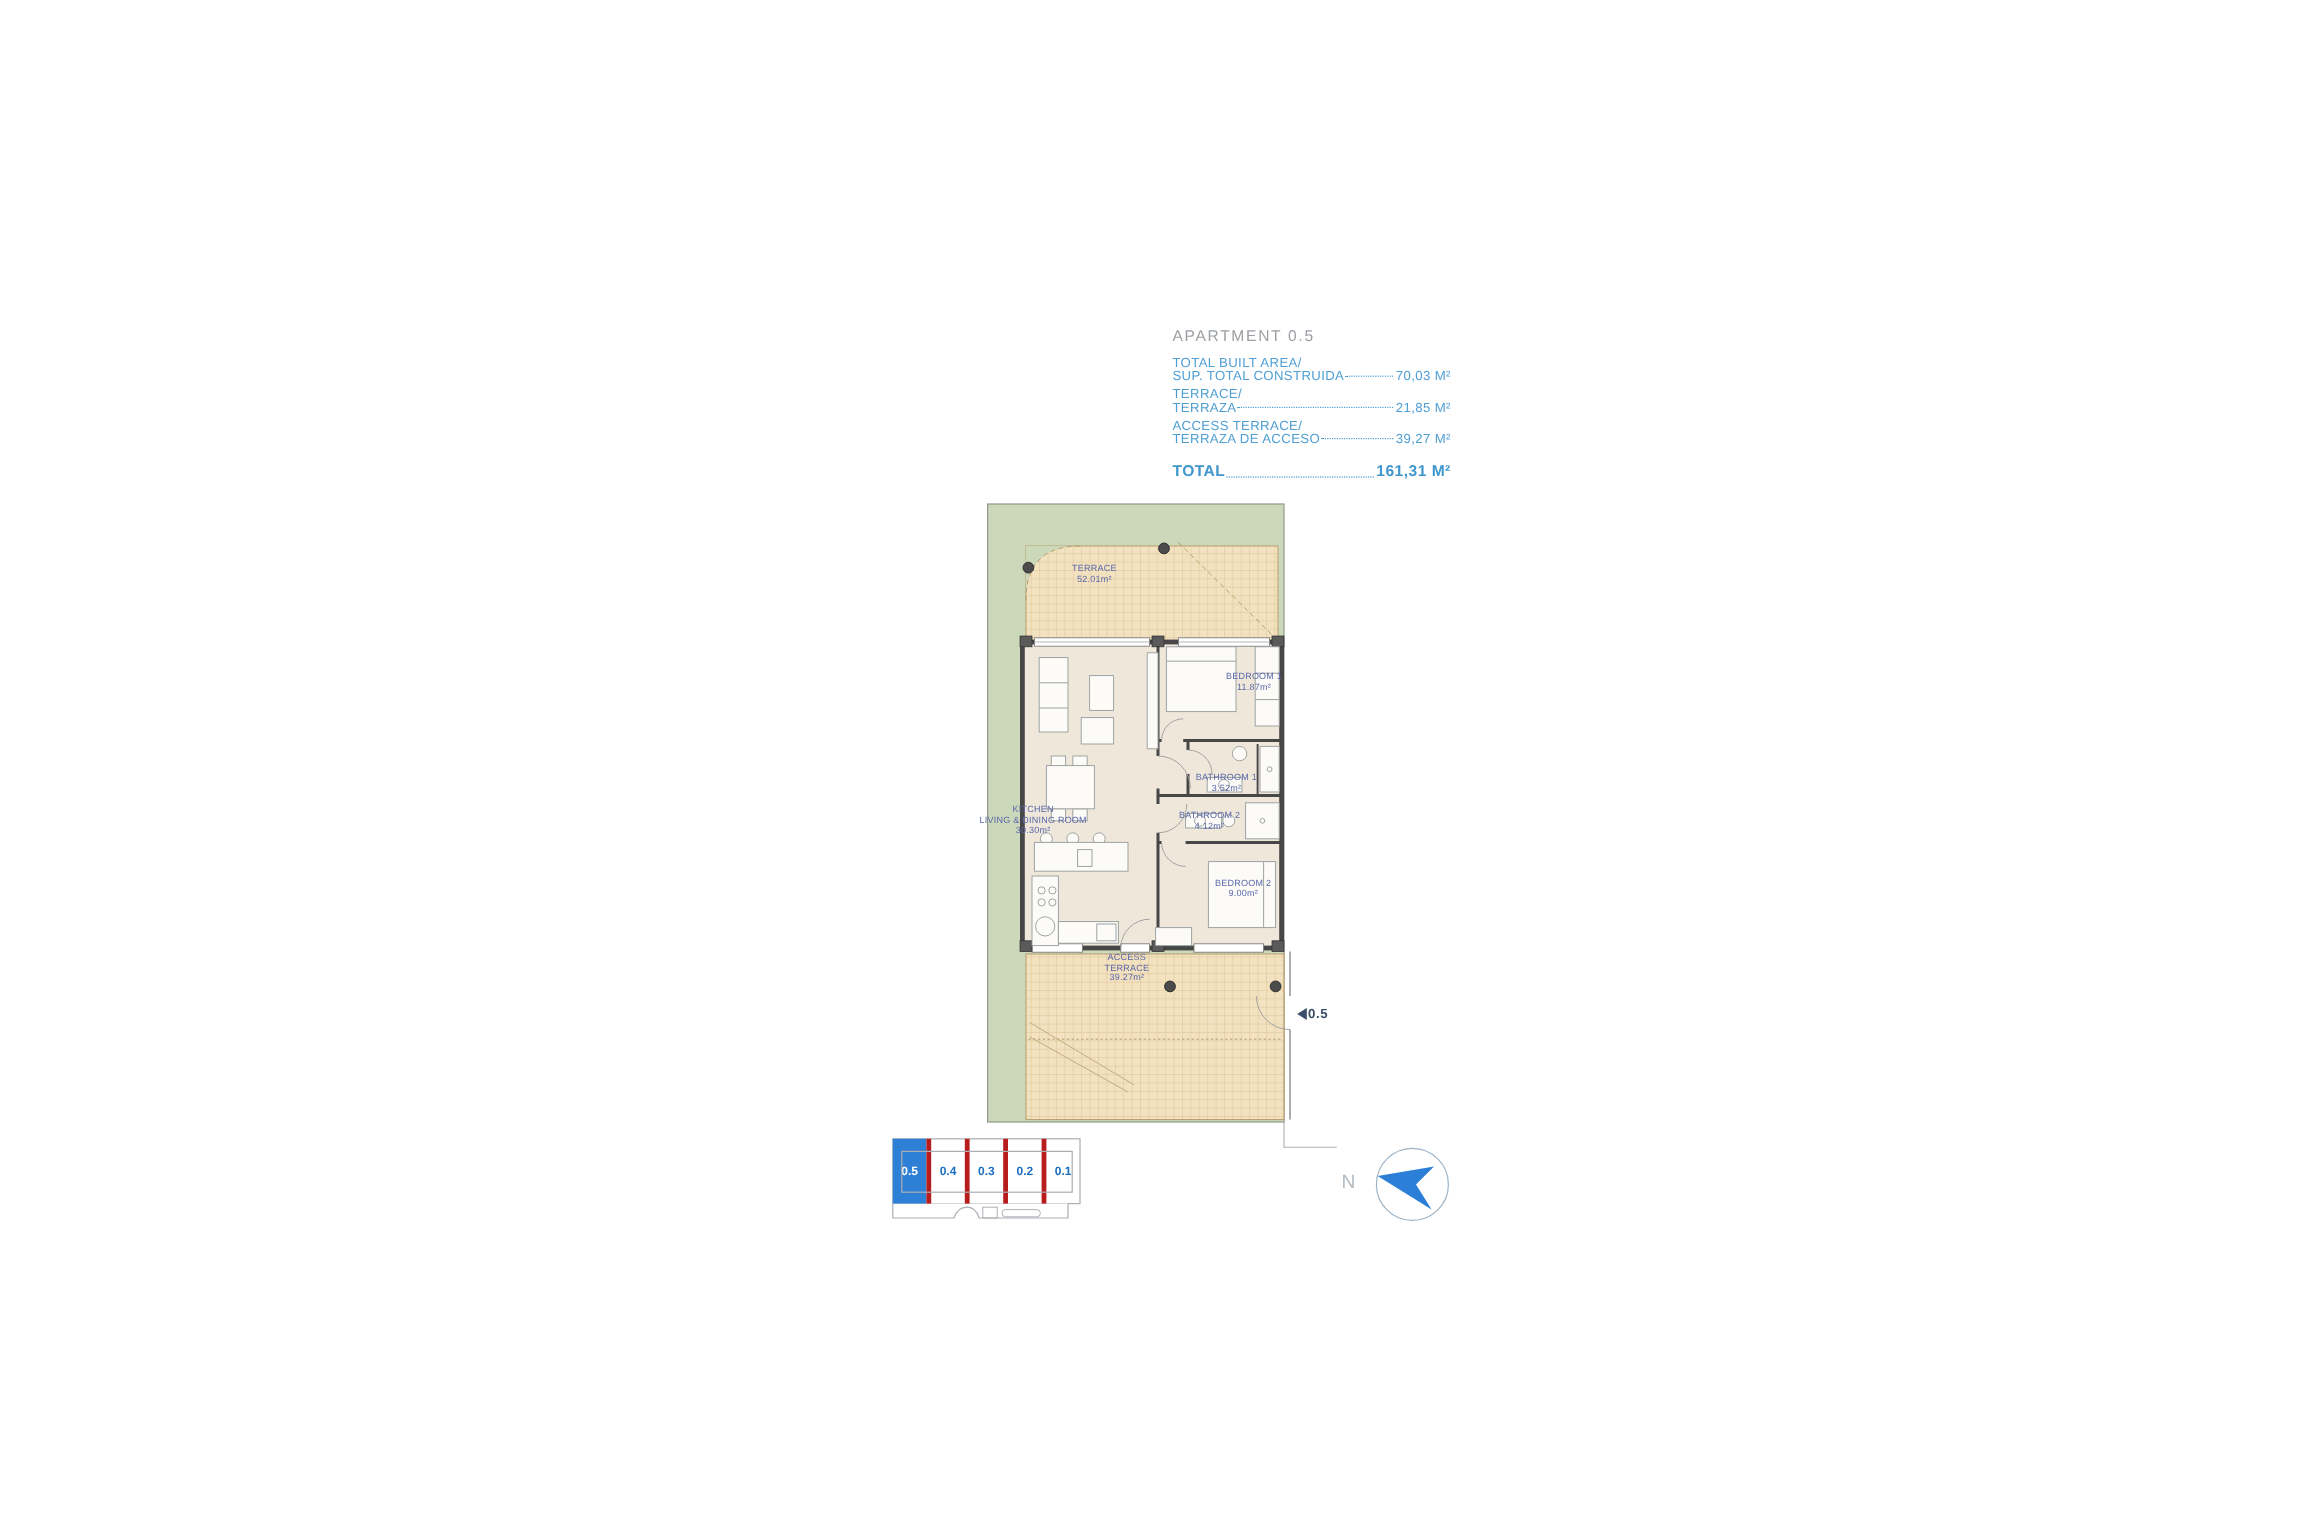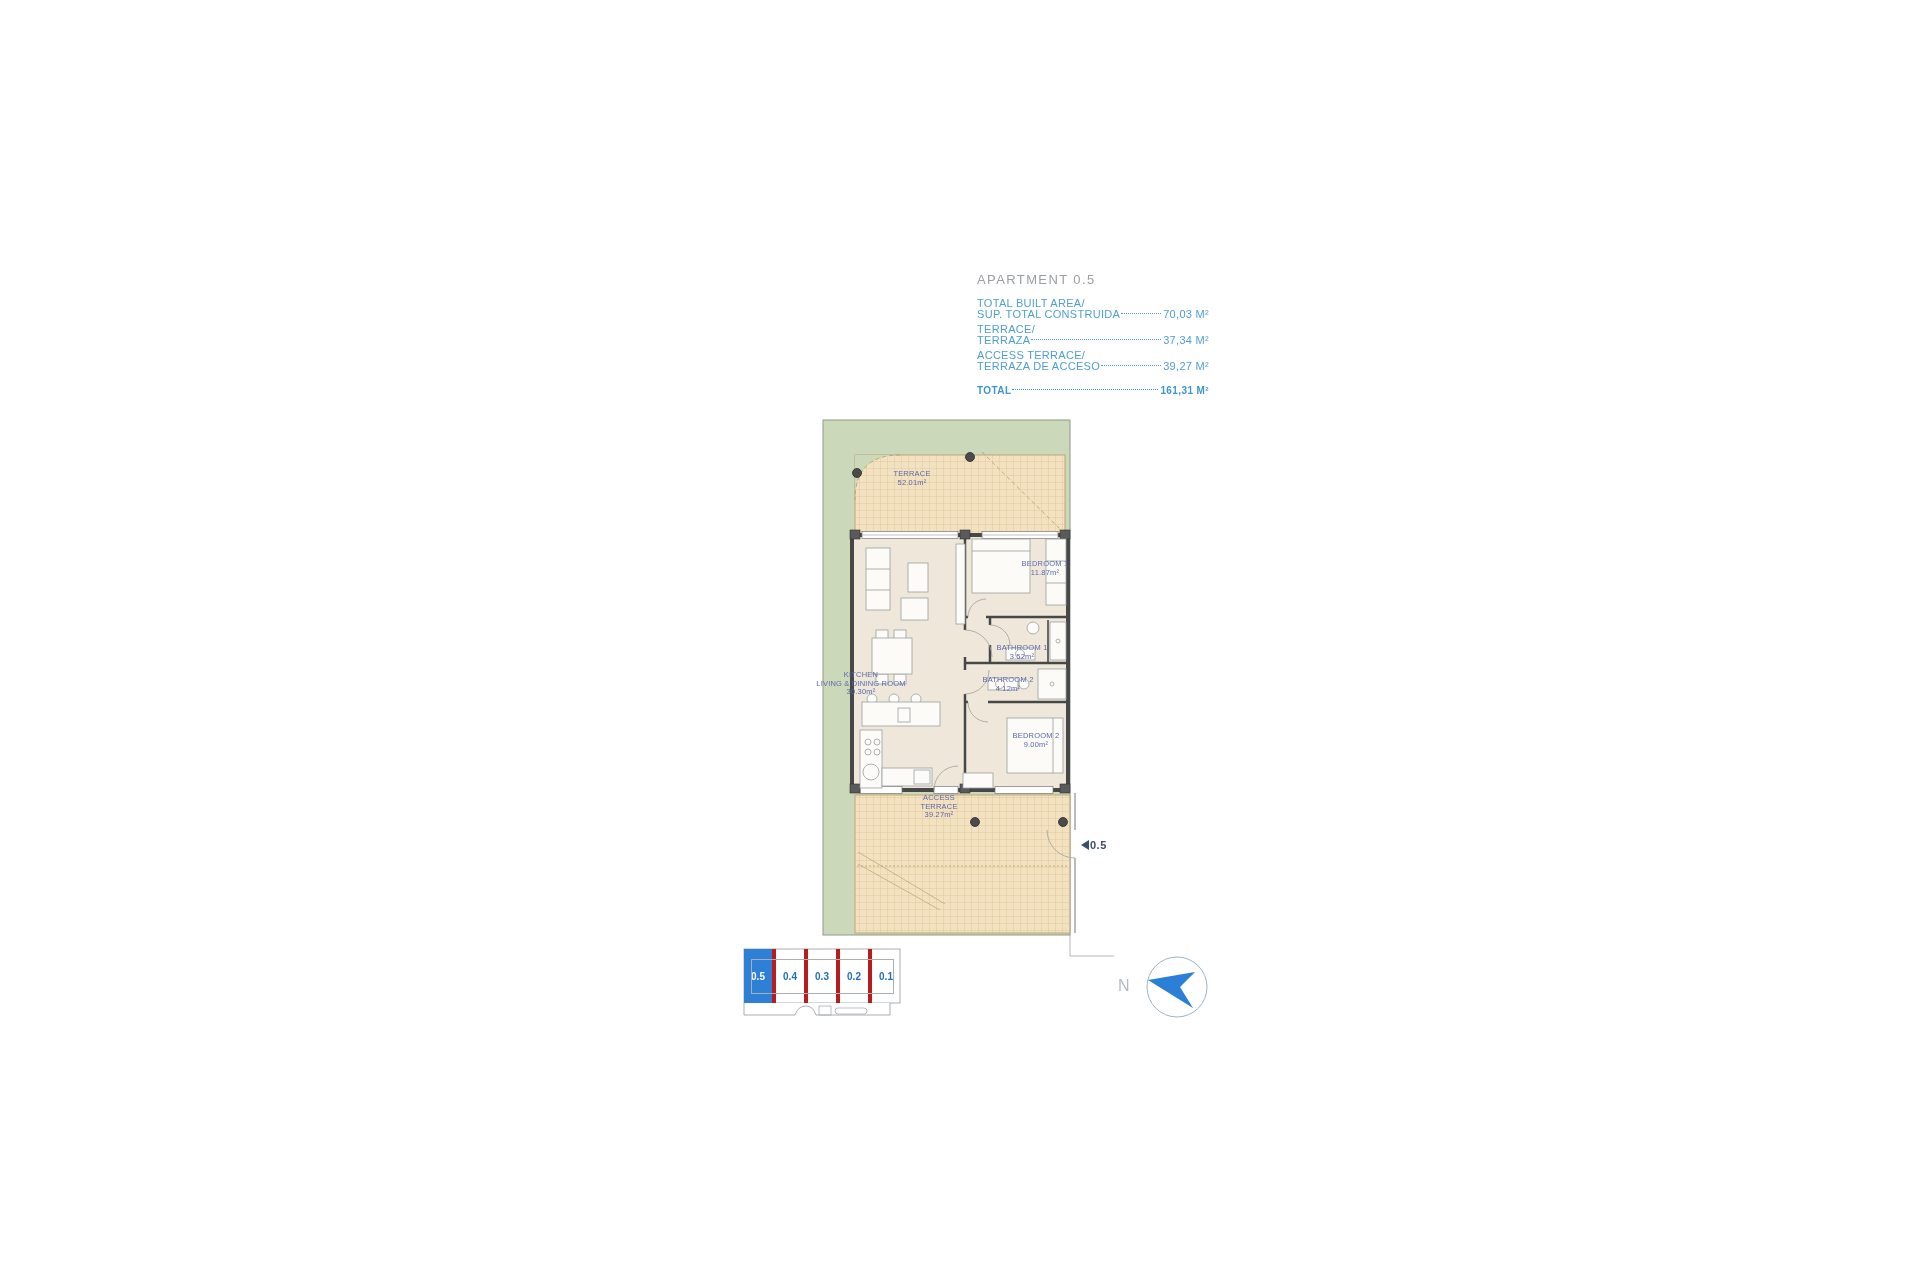--- a/index.html
+++ b/index.html
@@ -6,21 +6,21 @@
   body{font-family:"Liberation Sans", sans-serif;}
   #page{position:relative;width:1920px;height:1280px;background:#ffffff;overflow:hidden;}
 
   
   .summary{position:absolute;left:977px;top:272px;width:232px;}
   .summary-title{color:#9b9fa3;font-size:13px;letter-spacing:1.4px;margin-bottom:11px;}
   .area-row{margin-bottom:5px;color:#4f9fd4;font-size:11px;line-height:10.5px;letter-spacing:0.3px;}
   .area-row .line2{display:flex;align-items:center;}
   .dots{flex:1;border-bottom:1.5px dotted #4f9fd4;margin:0 2px 1px 1px;}
   .val{white-space:nowrap;}
-  .total-row{display:flex;align-items:center;margin-top:14px;color:#3e96cc;font-size:10px;font-weight:bold;letter-spacing:0.4px;}
+  .total-row{display:flex;align-items:flex-end;margin-top:14px;color:#3e96cc;font-size:13px;font-weight:bold;letter-spacing:0.4px;}
   .total-row .dots{border-bottom:1.5px dotted #3e96cc;margin-bottom:2px;}
 
   
   .plan-wrap{position:absolute;left:810px;top:412px;width:310px;height:552px;}
   .room-label{position:absolute;color:#5b68ab;font-size:7.5px;line-height:8.5px;letter-spacing:0.2px;text-align:center;}
   .room-label span{display:block;}
 
   .unit-marker{position:absolute;left:1081px;top:839px;display:flex;align-items:center;color:#3d4e68;font-weight:bold;font-size:11px;letter-spacing:0.5px;}
   .unit-marker .tri{width:0;height:0;border-top:5px solid transparent;border-bottom:5px solid transparent;border-right:8px solid #3d4e68;margin-right:1px;}
 
@@ -52,21 +52,21 @@
         <span class="dots"></span>
         <span class="val">70,03 M²</span>
       </div>
     </div>
 
     <div class="area-row">
       <div class="line1">TERRACE/</div>
       <div class="line2">
         <span>TERRAZA</span>
         <span class="dots"></span>
-        <span class="val">37,34 M²</span>
+        <span class="val">21,85 M²</span>
       </div>
     </div>
 
     <div class="area-row">
       <div class="line1">ACCESS TERRACE/</div>
       <div class="line2">
         <span>TERRAZA DE ACCESO</span>
         <span class="dots"></span>
         <span class="val">39,27 M²</span>
       </div>

